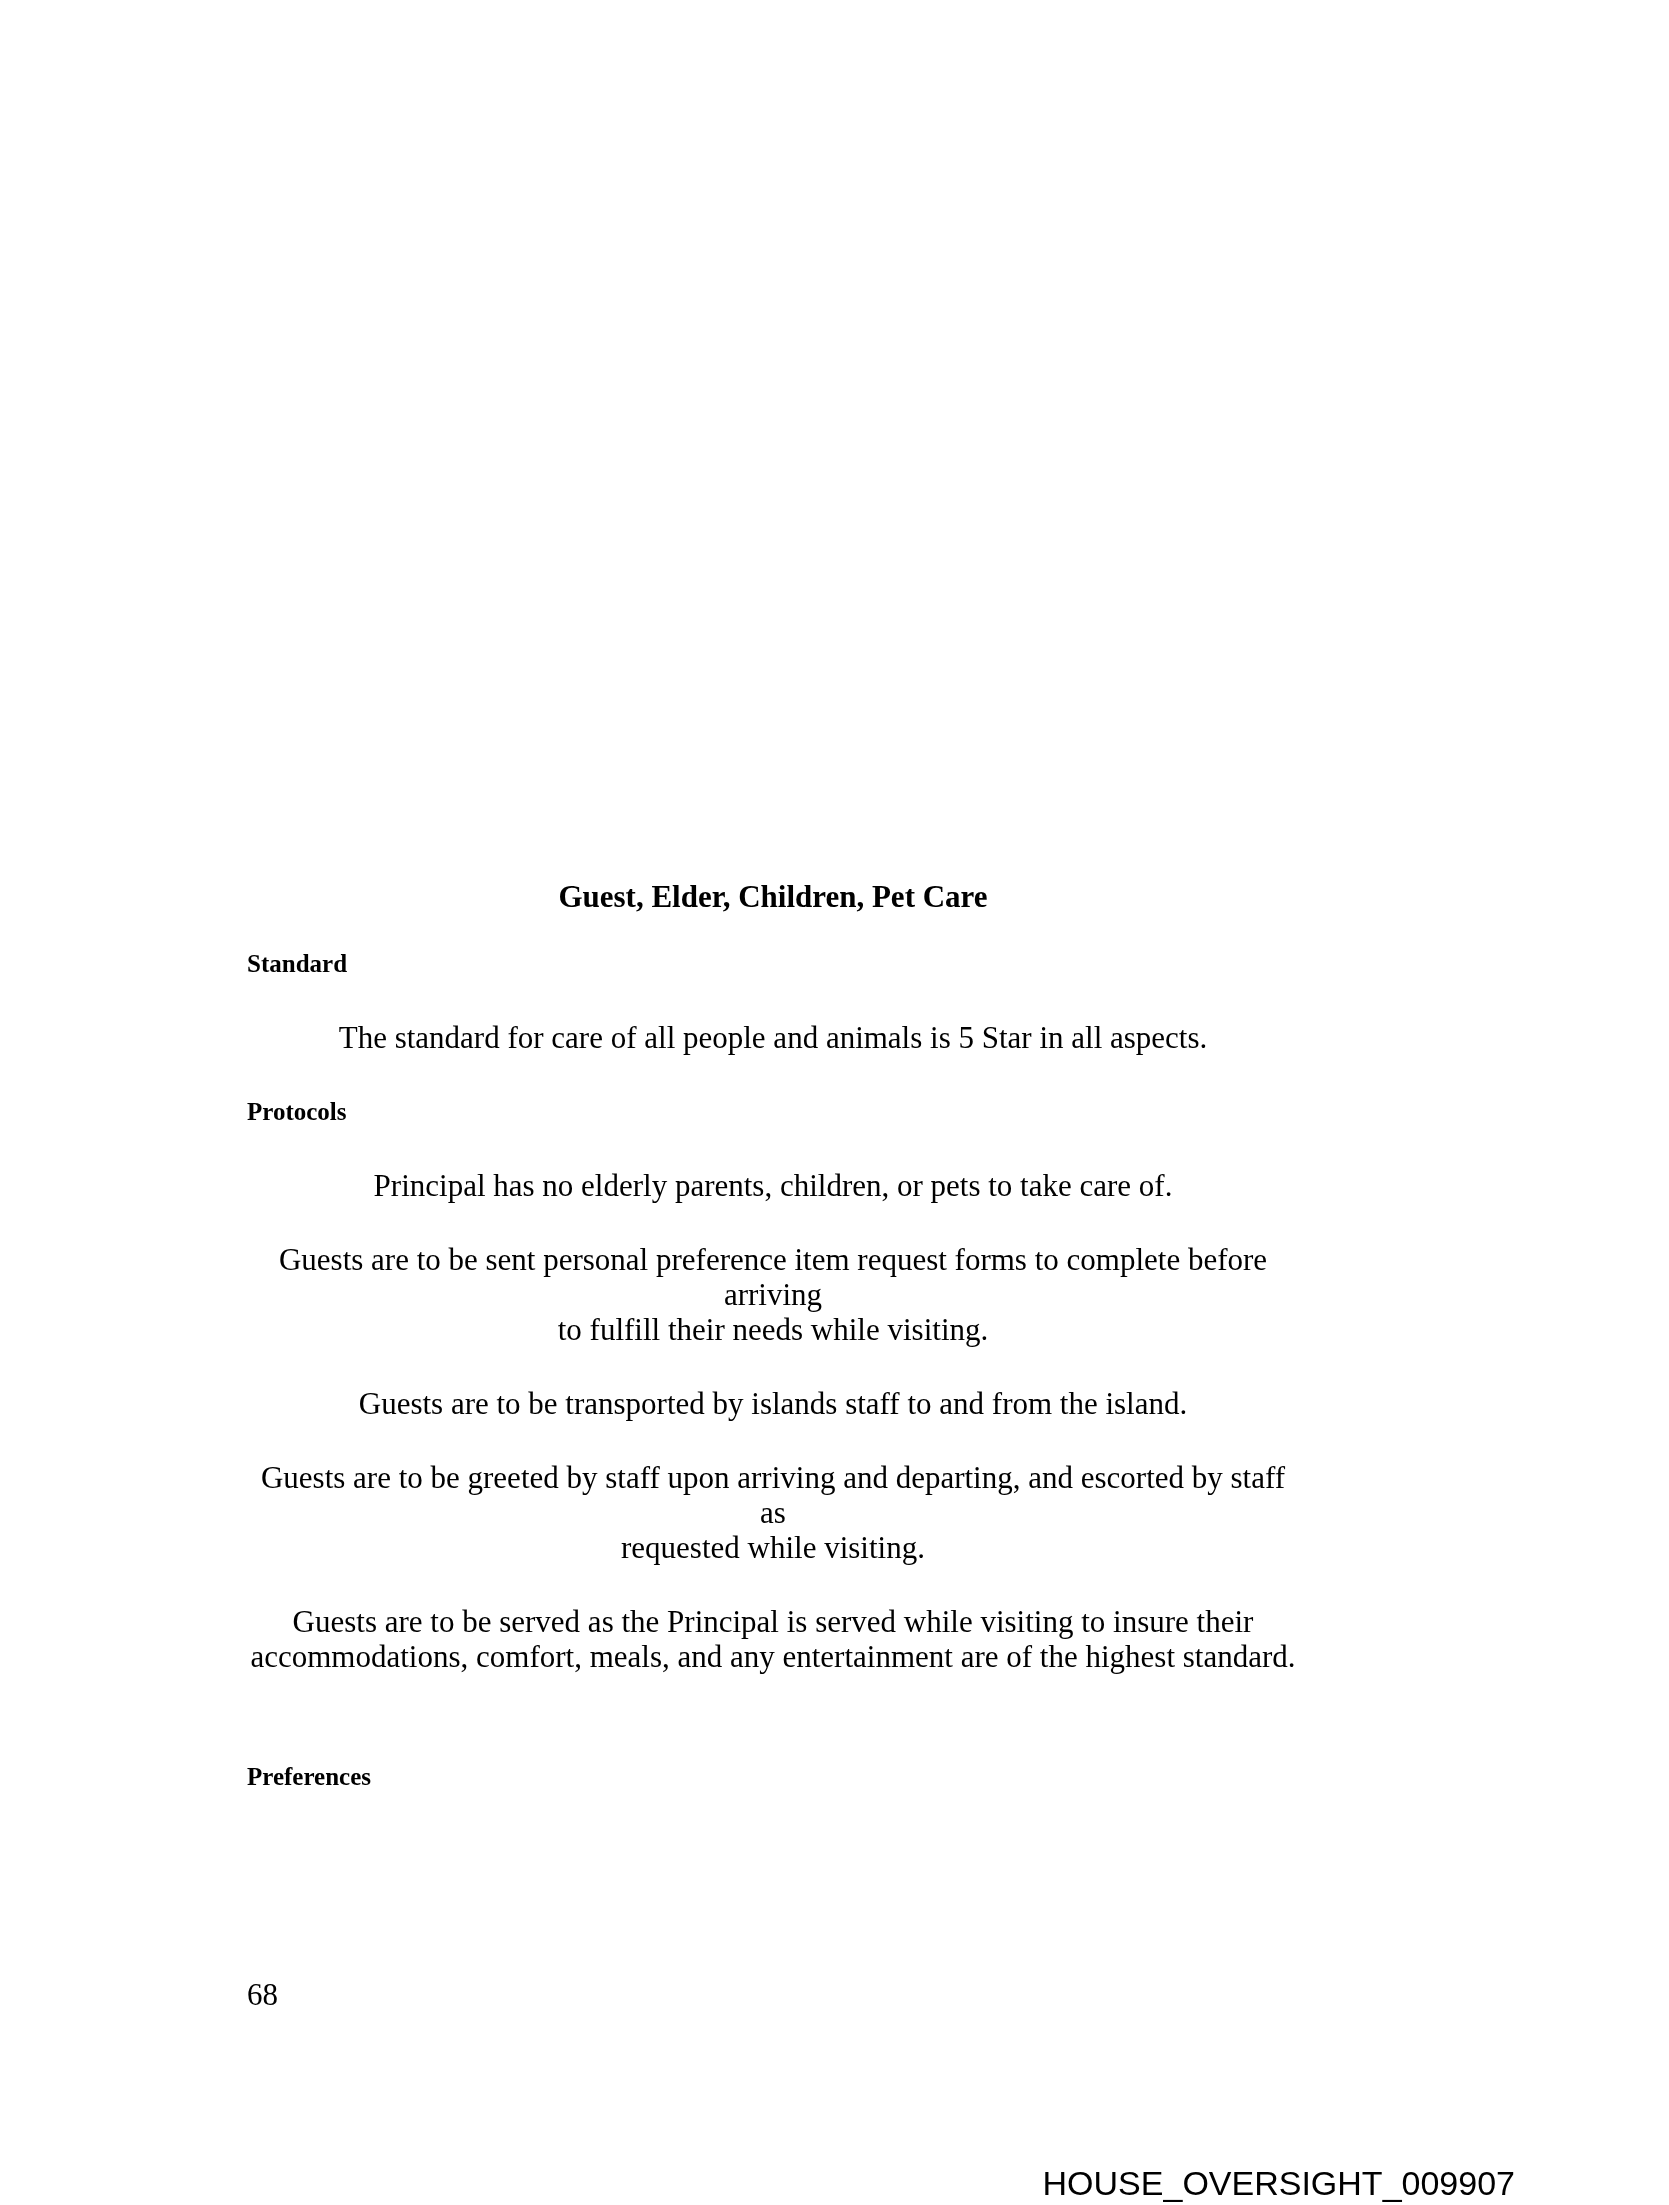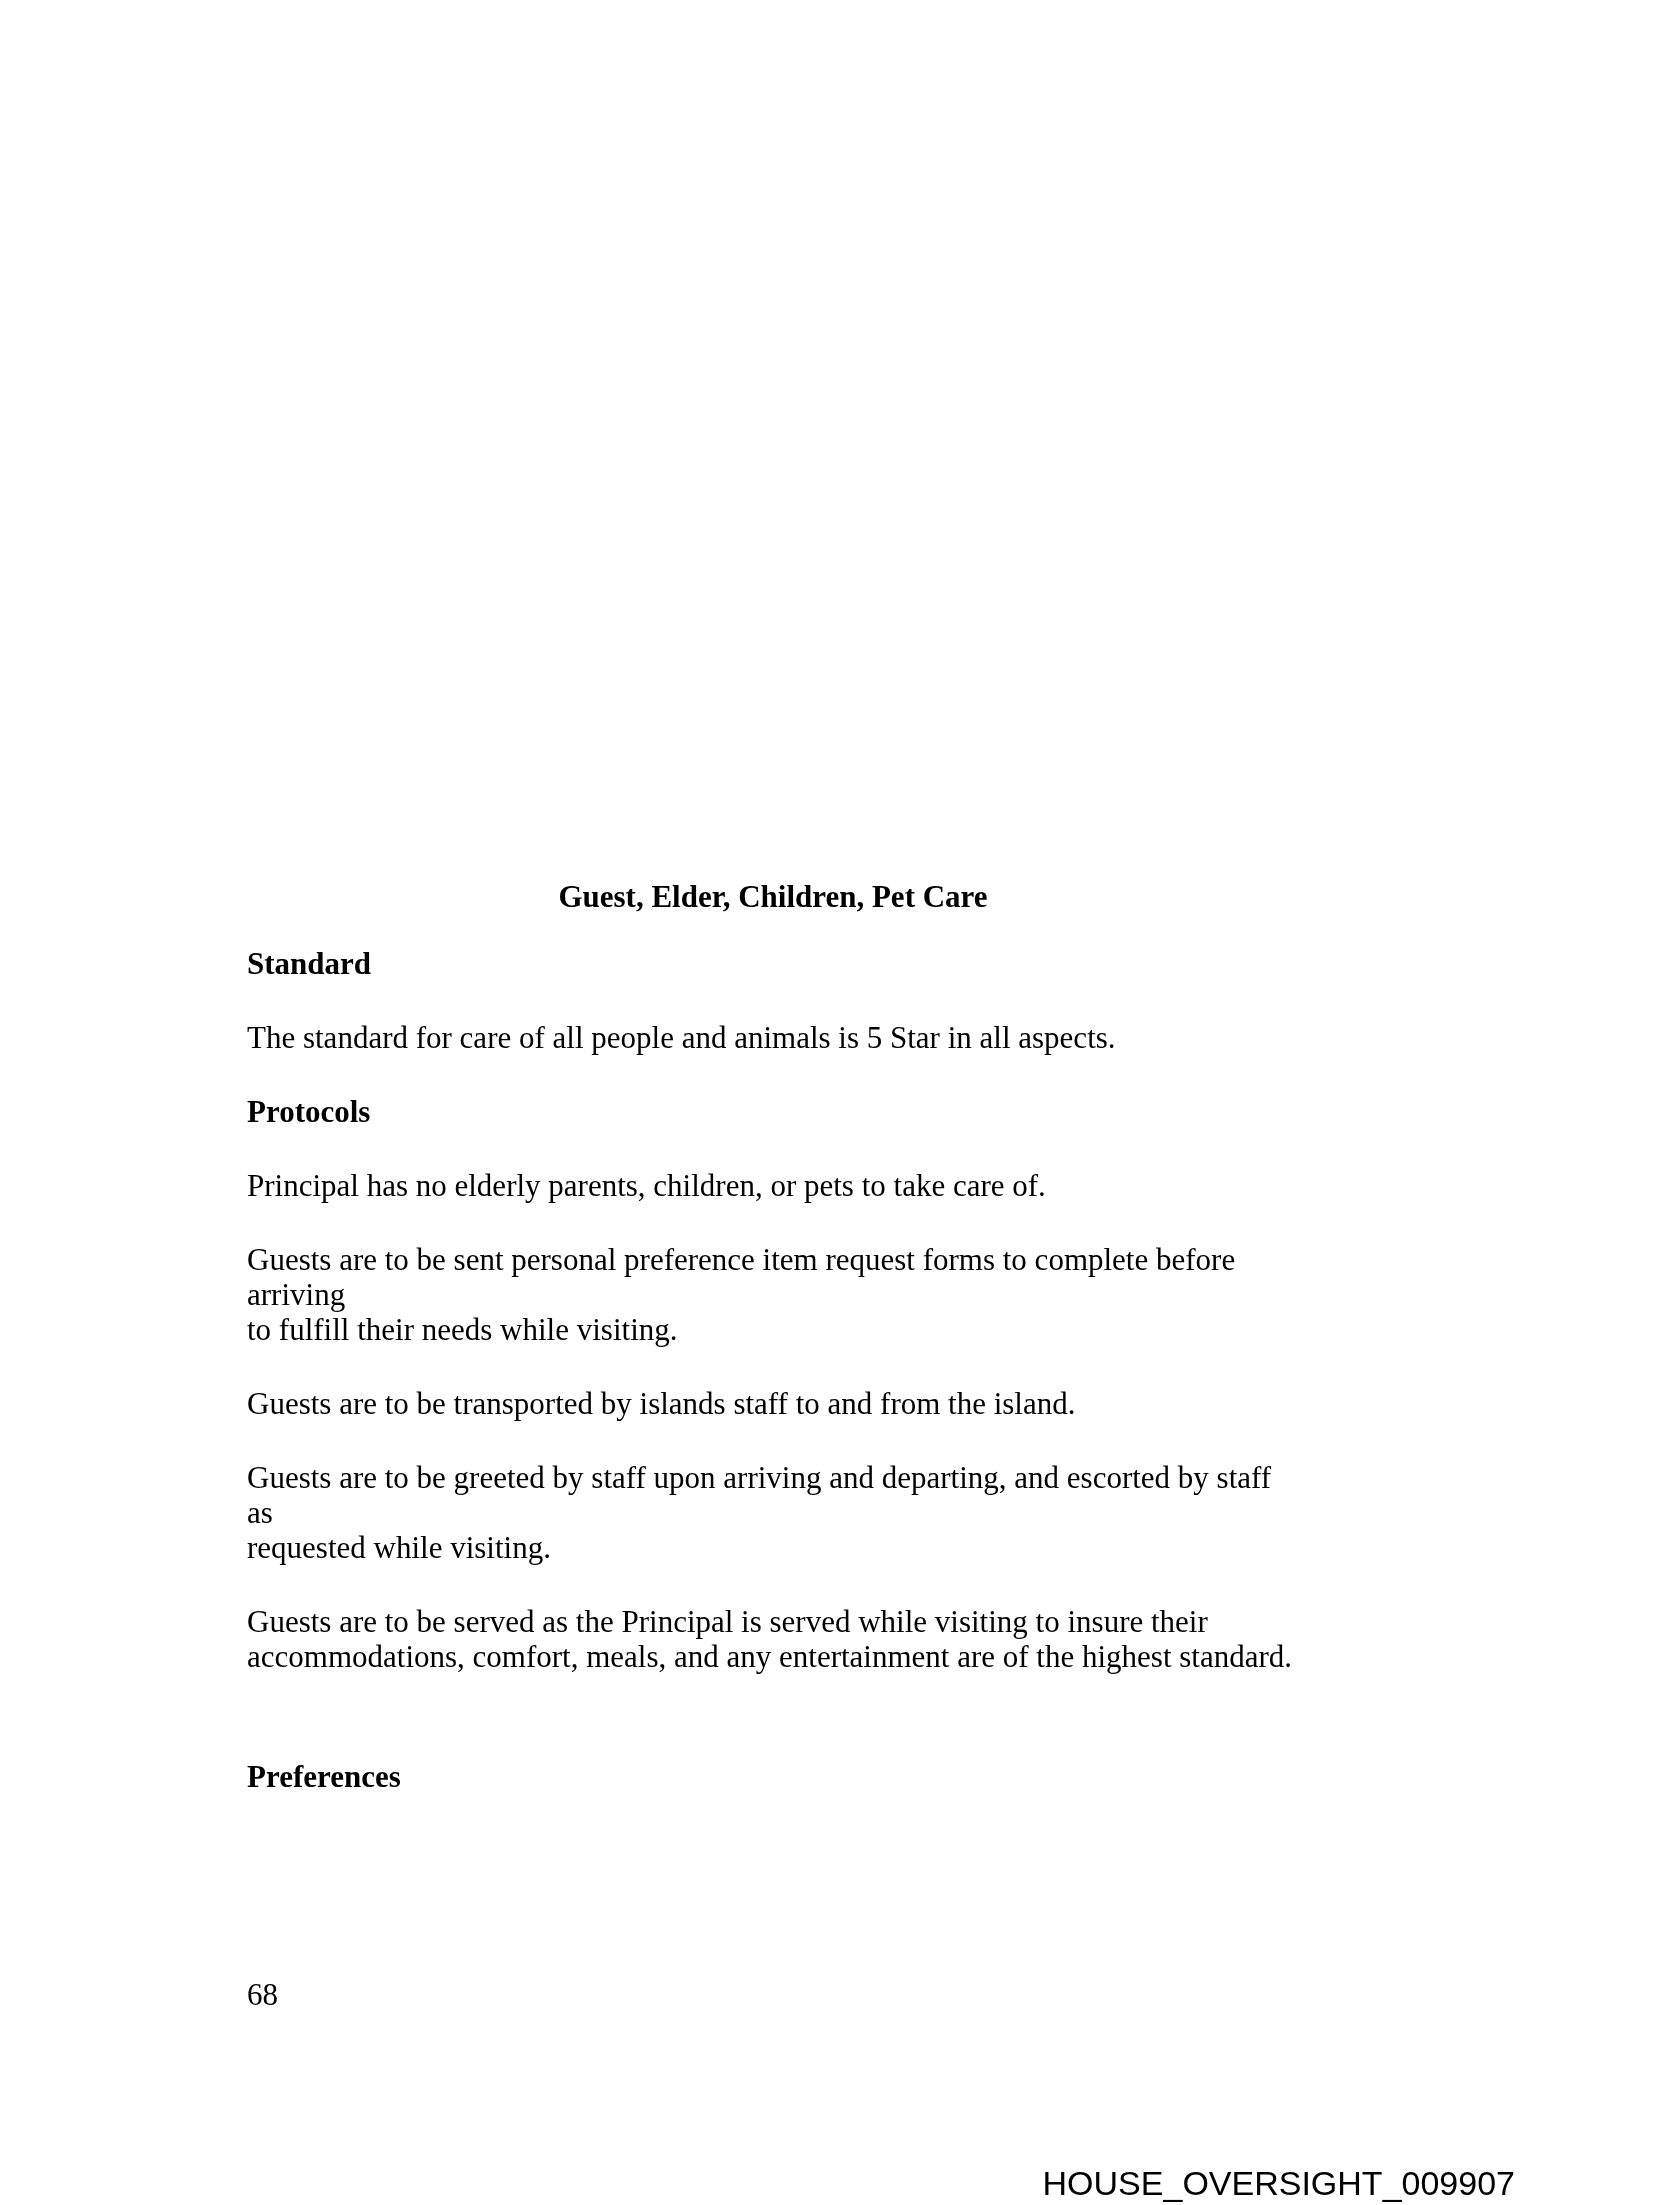--- a/index.html
+++ b/index.html
@@ -22,29 +22,30 @@
   .content {
     padding: 879px 244px 0 247px;
   }
   .doc-title {
     font-weight: bold;
     text-align: center;
     margin: 0 0 32px 0;
   }
   .section-heading {
     font-weight: bold;
-    font-size: 31px;
+    font-size: 25px;
     line-height: 35px;
     margin: 0 0 39px 0;
   }
   .heading-preferences {
     margin-top: 85px; 
   }
   .para {
     margin: 0 0 39px 0;
+    text-align: center;
   }
   .para .line {
     display: block;
   }
   .page-number {
     margin-top: 183px;
   }
   .bates-stamp {
     position: absolute;
     right: 28px;

